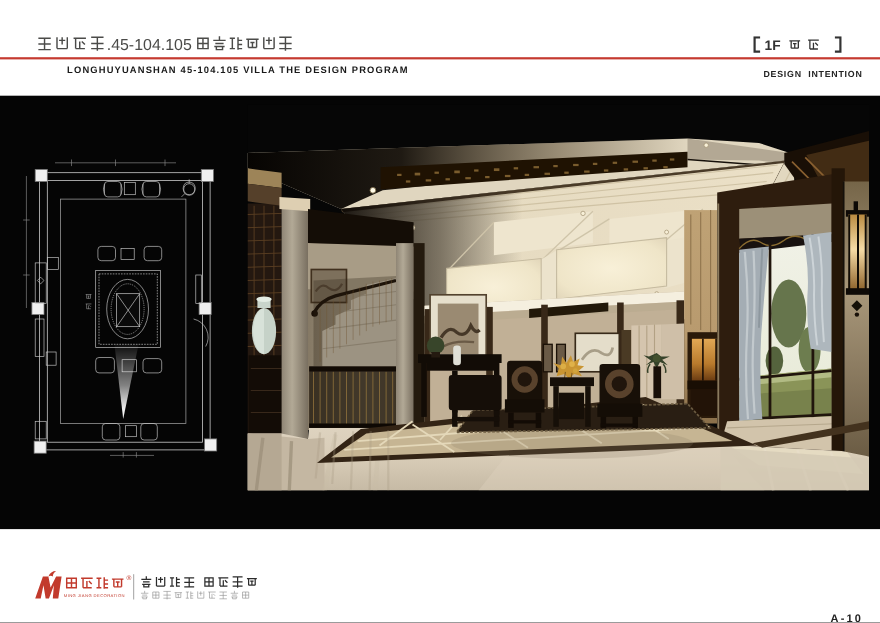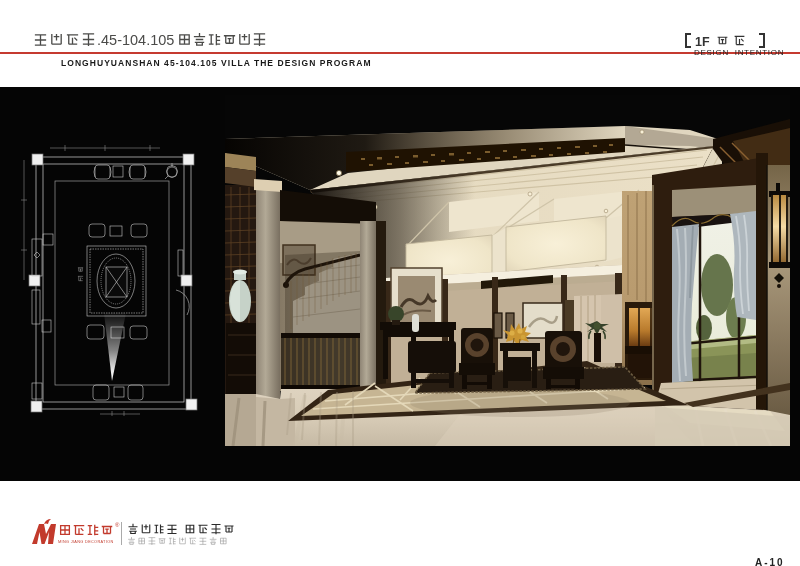--- a/index.html
+++ b/index.html
@@ -63,21 +63,21 @@
 <svg class="abs" style="left:683px;top:33px;color:#333333" width="85" height="16" viewBox="0 0 85 16">
   <path d="M8,1 H3 V14 H8" fill="none" stroke="#333" stroke-width="2"></path>
   <text x="12" y="12.5" font-size="12.5" font-weight="bold" fill="#333">1F</text>
   <g stroke-width="1.45">
     <use href="#k7" x="33" y="1" width="13" height="13"></use>
     <use href="#k2" x="50" y="1" width="13" height="13"></use>
   </g>
   <path d="M76,1 H81 V14 H76" fill="none" stroke="#333" stroke-width="2"></path>
 </svg>
 
-<div class="abs" style="left:694px;top:48px;font-size:8px;font-weight:normal;color:#222;letter-spacing:0.7px;">DESIGN&nbsp;&nbsp;INTENTION</div>
+<div class="abs" style="left:694px;top:63px;font-size:8px;font-weight:bold;color:#222;letter-spacing:0.7px;">DESIGN&nbsp;&nbsp;INTENTION</div>
 
 <div class="abs" style="left:0;top:87px;width:800px;height:394px;background:#050505;"></div>
 
 <svg class="abs" style="left:20px;top:140px;" width="195" height="285" viewBox="0 0 195 285">
   <defs>
     <linearGradient id="cone" x1="0" y1="0" x2="0" y2="1">
       <stop offset="0" stop-color="#ffffff" stop-opacity="0.03"></stop>
       <stop offset="0.55" stop-color="#ffffff" stop-opacity="0.5"></stop>
       <stop offset="0.85" stop-color="#ffffff" stop-opacity="0.92"></stop>
       <stop offset="1" stop-color="#ffffff" stop-opacity="1"></stop>

